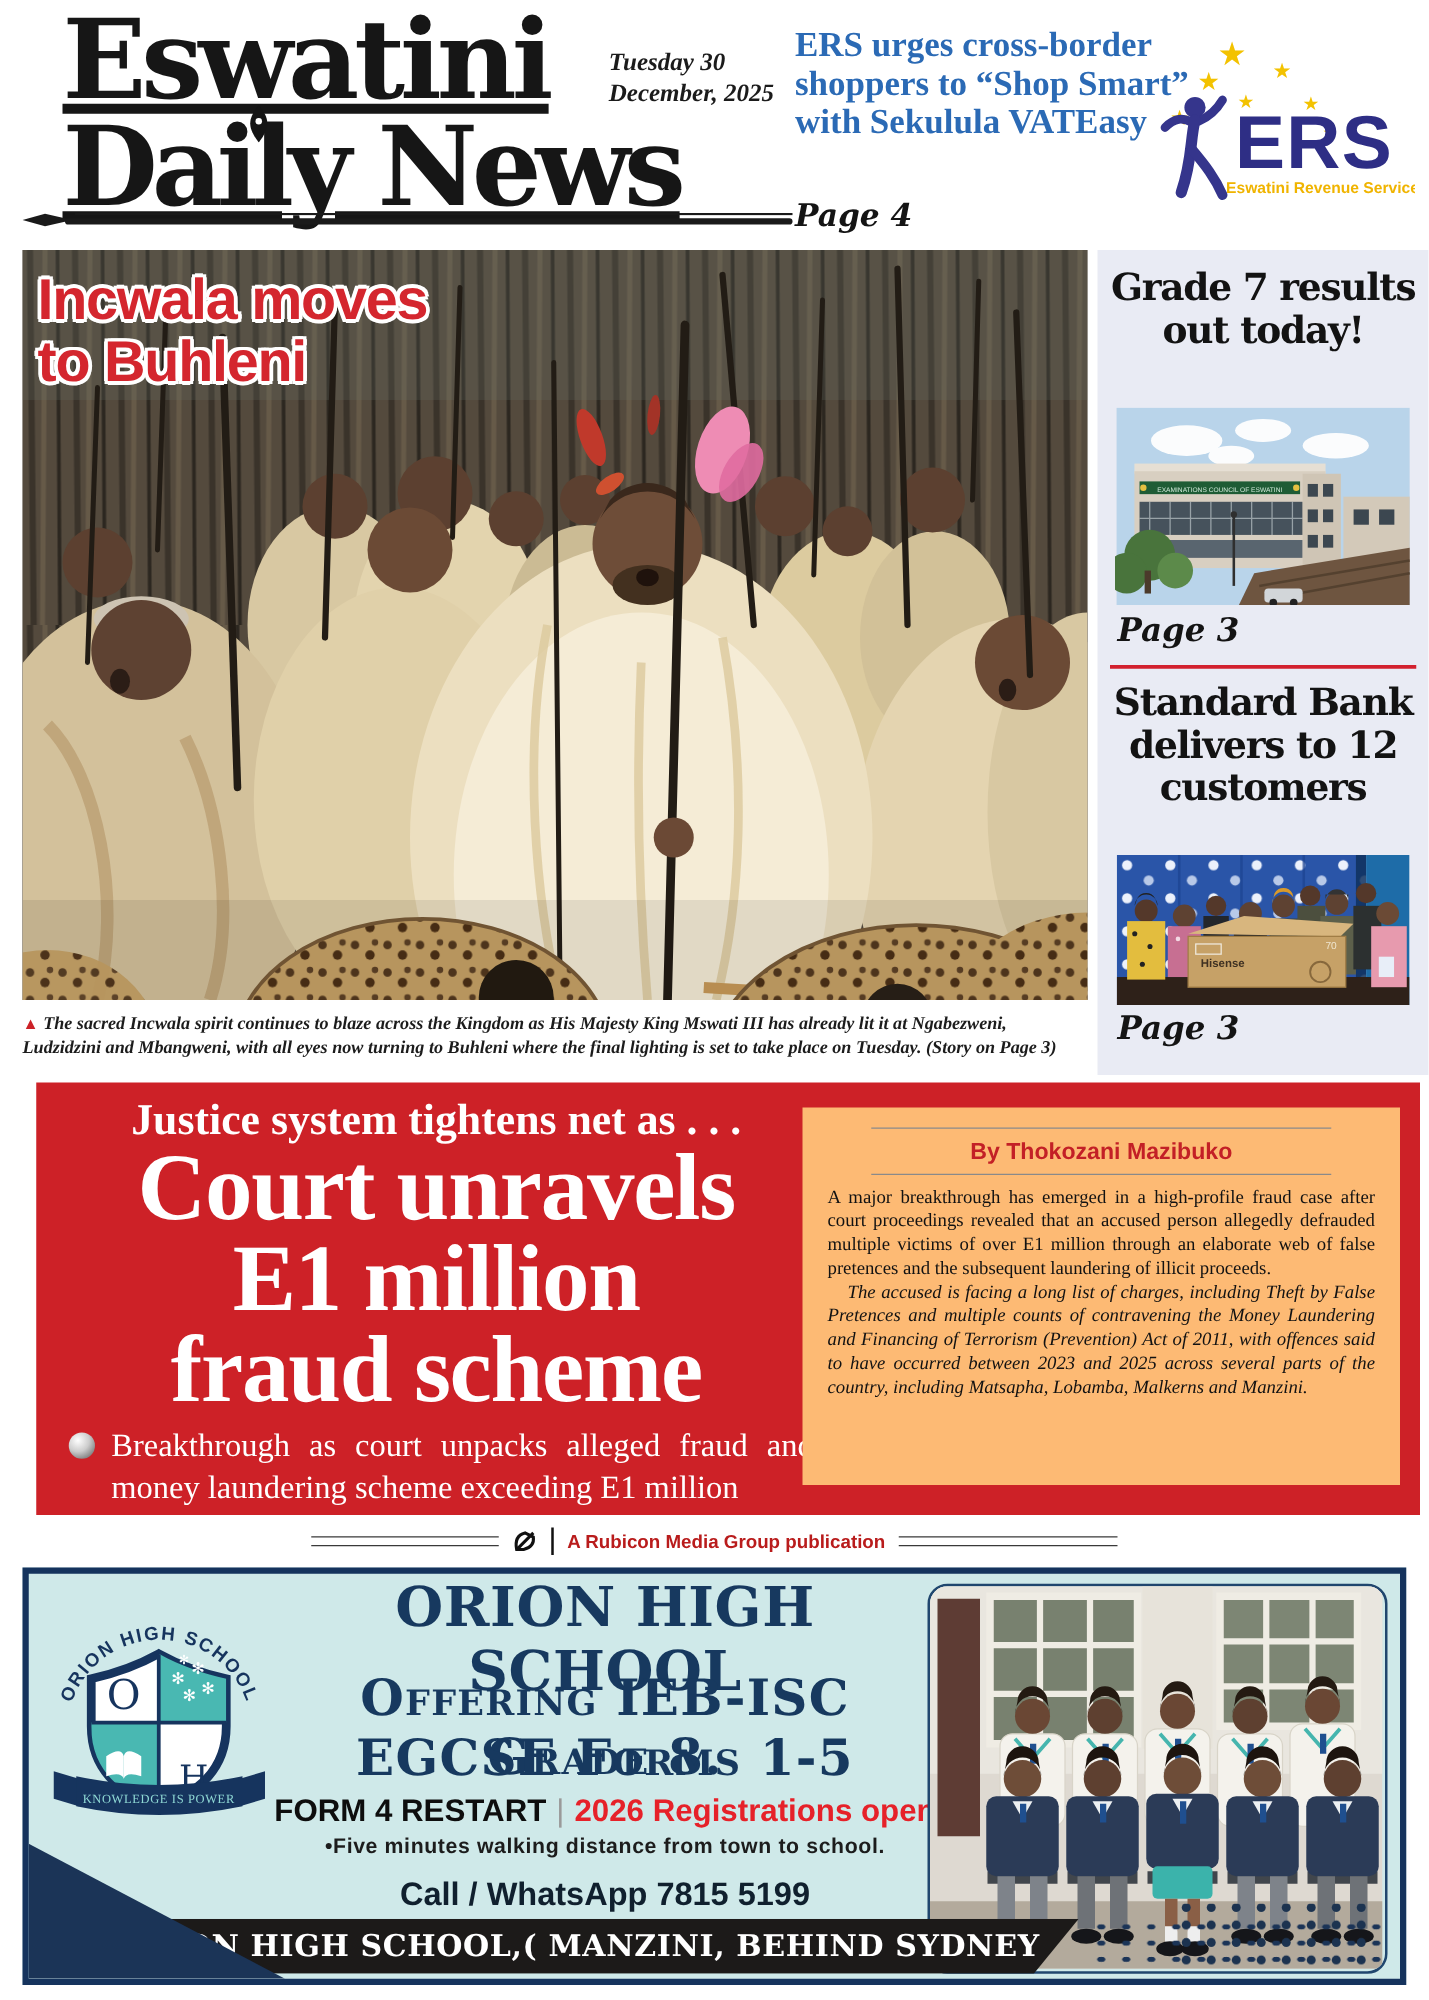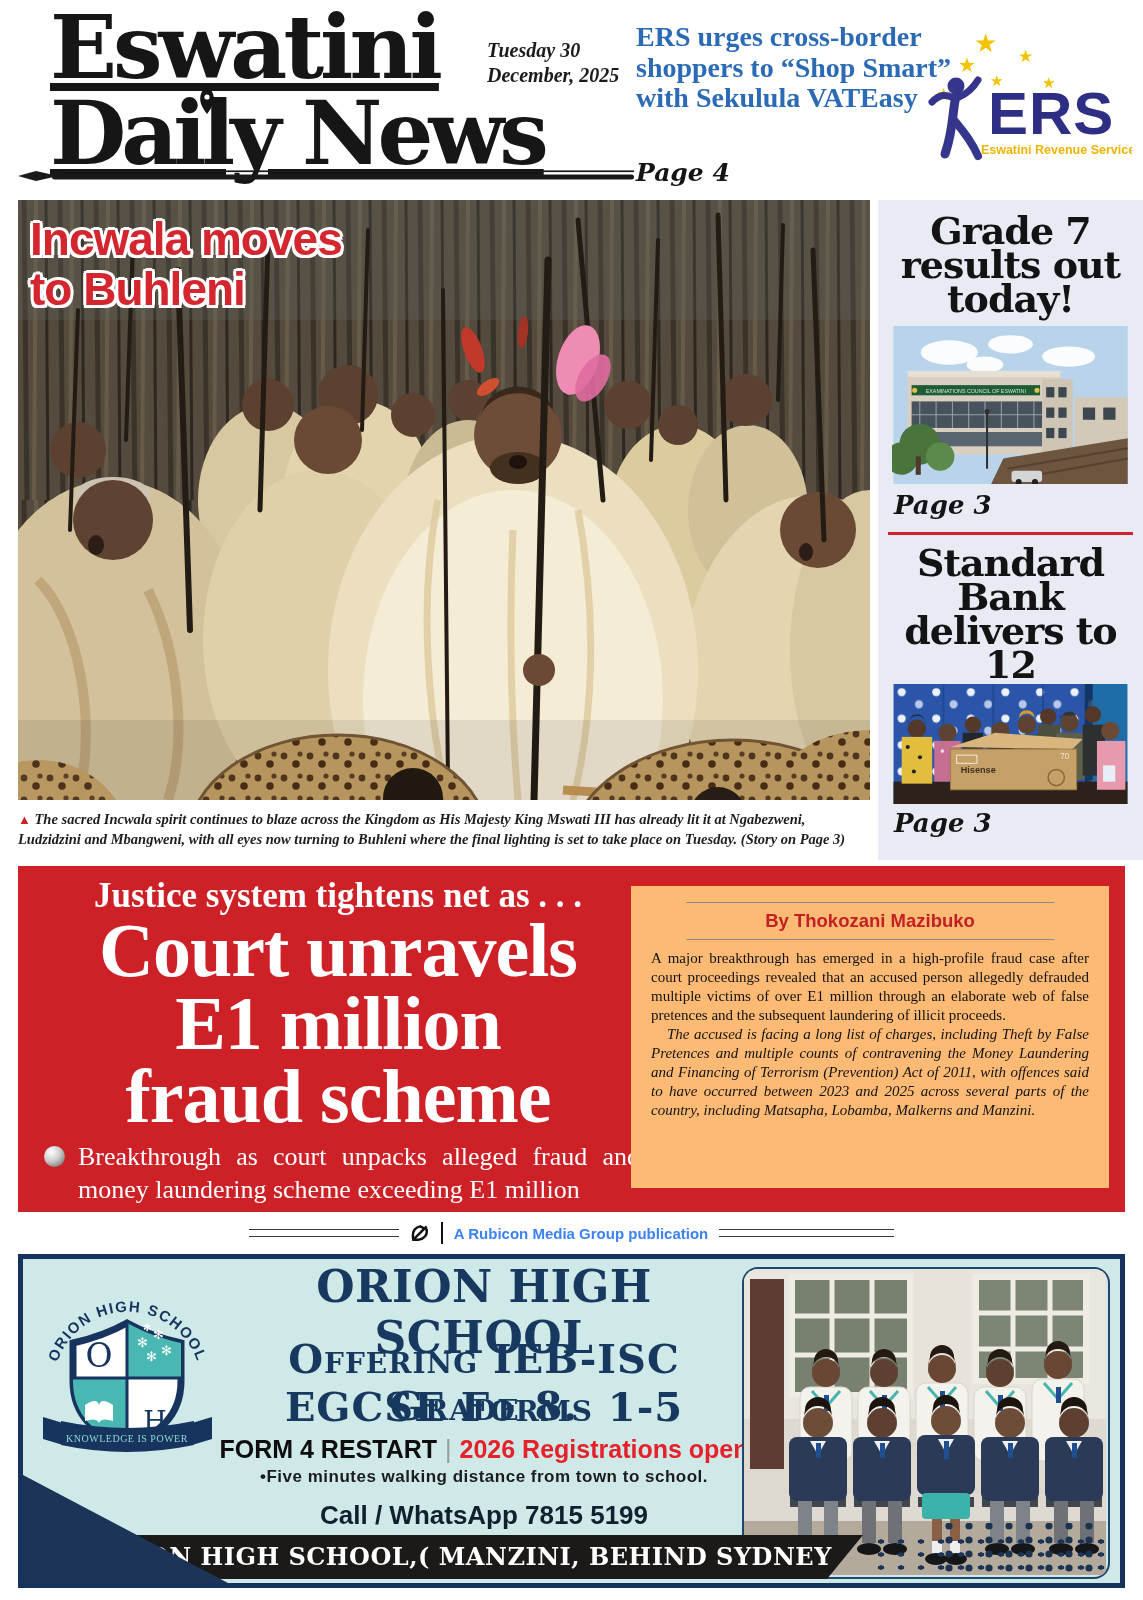--- a/index.html
+++ b/index.html
@@ -23,27 +23,27 @@
   .photo-wrap{left:18px;top:200px;width:852px;height:600px;overflow:hidden;background:#4d4438;}
   .lead-head{position:absolute;left:12px;top:14px;font-family:Liberation Sans, sans-serif;font-weight:900;
              font-size:46px;line-height:50px;color:#d4262e;letter-spacing:-1px;
              text-shadow:3px 0 #fff,-3px 0 #fff,0 3px #fff,0 -3px #fff,2.5px 2.5px #fff,-2.5px 2.5px #fff,2.5px -2.5px #fff,-2.5px -2.5px #fff;}
   .caption{left:18px;top:810px;width:852px;font-style:italic;font-weight:600;font-size:14.5px;line-height:18.5px;color:#1c1c1c;}
   .cap-tri{color:#cc2127;font-style:normal;font-size:13px;}
 
   
   .sidebar{left:878px;top:200px;width:265px;height:660px;background:#e9ebf4;}
   .sb-head{position:absolute;left:8px;right:8px;text-align:center;font-family:"DejaVu Serif",serif;
-           font-weight:900;color:#131313;font-size:38px;line-height:34px;letter-spacing:-1px;}
+           font-weight:900;color:#131313;font-size:30px;line-height:34px;letter-spacing:-1px;}
   .sb-page{position:absolute;left:16px;font-family:"DejaVu Serif",serif;font-weight:900;font-style:italic;font-size:26px;color:#141414;}
   .sb-photo{position:absolute;left:14px;width:237px;overflow:hidden;}
   .sb-rule{position:absolute;left:10px;top:332px;width:245px;height:3px;background:#d2202e;}
 
   
-  .red-block{left:18px;top:866px;width:1107px;height:346px;background:#cd2127;}
+  .red-block{left:29px;top:866px;width:1107px;height:346px;background:#cd2127;}
   .kicker{position:absolute;left:0;top:10px;width:640px;text-align:center;color:#fff;
           font-weight:bold;font-size:35px;}
   .rb-heads{position:absolute;left:0;top:48px;width:640px;text-align:center;color:#fff;
             font-weight:bold;font-size:76px;line-height:73px;letter-spacing:-1px;}
   .rb-sub{position:absolute;left:26px;top:274px;width:596px;color:#fff;font-size:26px;line-height:33px;
           text-align:justify;padding-left:34px;box-sizing:border-box;}
   .ball{position:absolute;left:0;top:6px;width:21px;height:21px;border-radius:50%;
         background:radial-gradient(circle at 35% 30%,#ffffff,#cccccc 45%,#8a8a8a 75%,#6f6f6f);}
   .white-box{position:absolute;right:16px;top:20px;width:478px;height:302px;background:#fdba74;
              padding:10px 20px;box-sizing:border-box;}
@@ -53,21 +53,21 @@
   .wb-body{font-size:15px;line-height:19px;color:#121212;text-align:justify;margin-top:9px;}
   .wb-body .p2{text-indent:16px;margin-top:0;font-style:italic;}
   .see-more{text-align:center;font-weight:bold;font-style:italic;font-size:16.5px;color:#111;margin-top:7px;}
   .see-icon{color:#c32127;font-style:normal;font-size:12px;}
 
   
   .pub-row{left:0;top:1222px;width:1143px;display:flex;align-items:center;justify-content:center;gap:11px;}
   .dbl{height:6px;border-top:1.6px solid #3a3a3a;border-bottom:1.6px solid #3a3a3a;}
   .dbl.l{width:150px;} .dbl.r{width:175px;}
   .pub-vline{width:2px;height:22px;background:#111;}
-  .pub-label{font-family:"Liberation Sans",sans-serif;font-weight:bold;font-size:15px;color:#3b82f6;}
+  .pub-label{font-family:"Liberation Sans",sans-serif;font-weight:bold;font-size:15px;color:#b91c1c;}
 
   
   .ad{left:18px;top:1254px;width:1107px;height:334px;background:#cfe9e9;border:5px solid #15335d;box-sizing:border-box;}
   .crest{position:absolute;left:12px;top:6px;}
   .ad-title{position:absolute;left:196px;top:2px;width:530px;text-align:center;font-family:"DejaVu Serif",serif;
             font-weight:900;font-size:44px;color:#17395f;letter-spacing:0.5px;}
   .ad-tagline{position:absolute;left:196px;top:55px;width:530px;text-align:center;
               font-family:"Liberation Sans",sans-serif;font-weight:bold;font-size:15.5px;color:#252525;}
   .ad-sep{color:#6d6d6d;margin:0 9px;}
   .ad-offer{position:absolute;left:196px;width:530px;text-align:center;font-family:"DejaVu Serif",serif;

